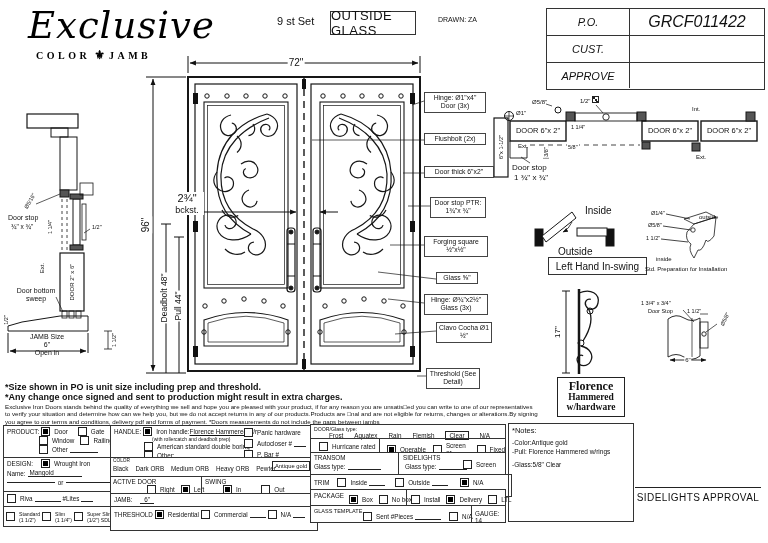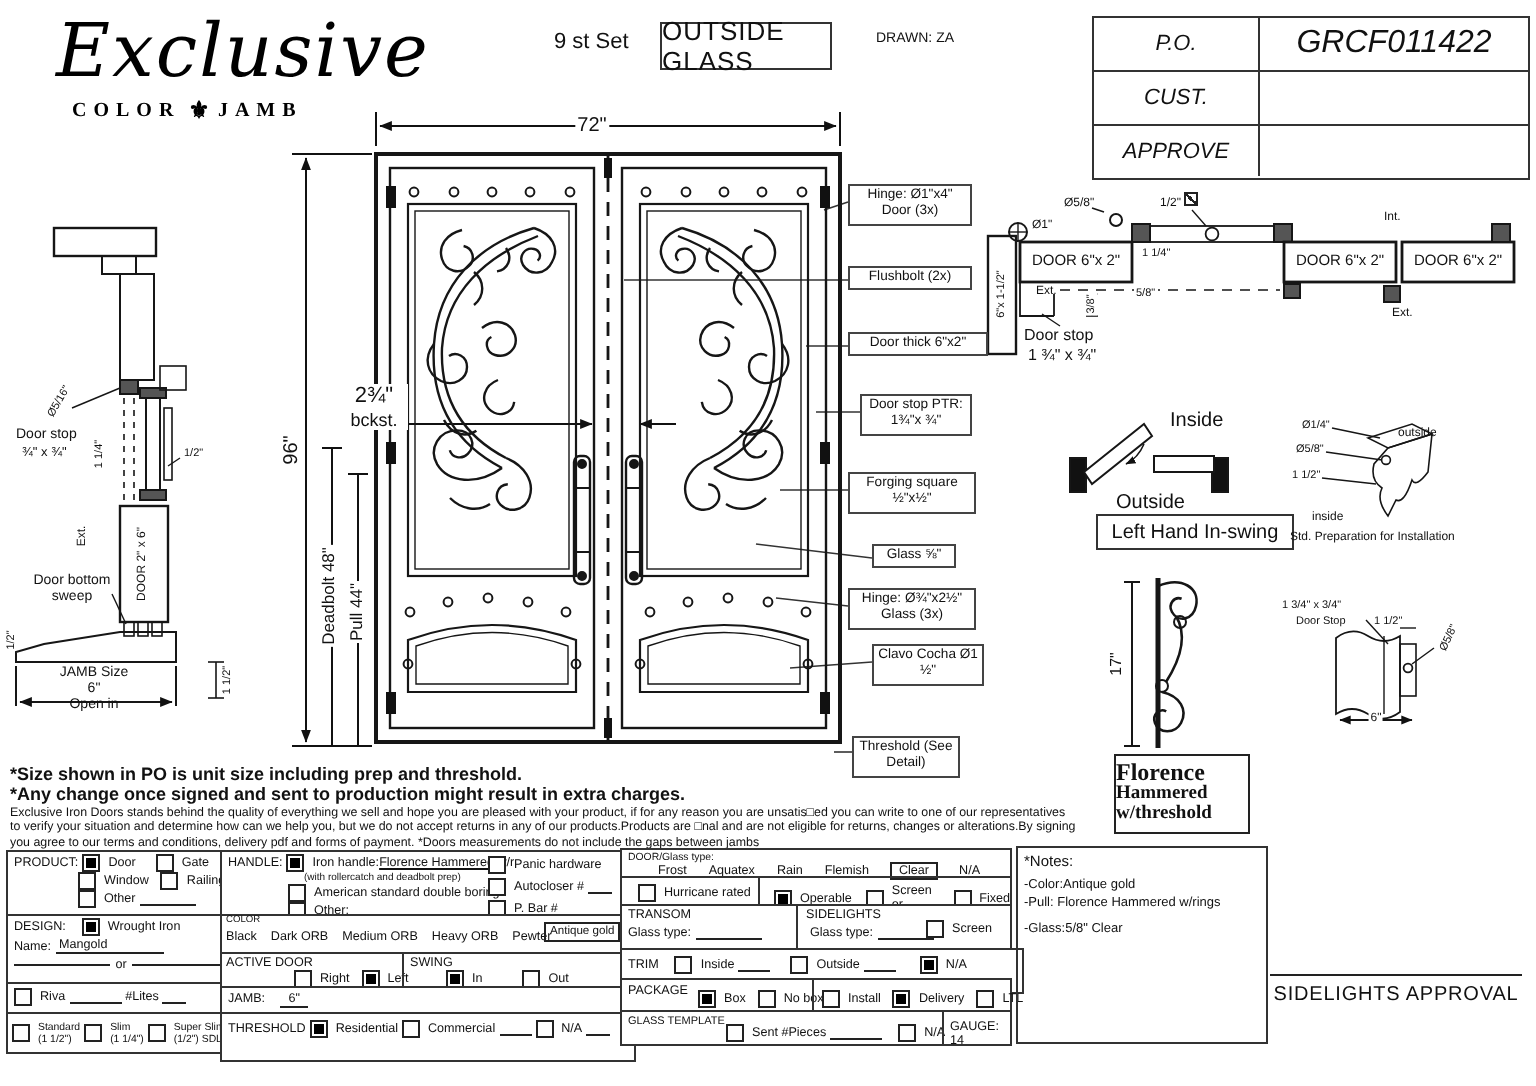--- a/index.html
+++ b/index.html
@@ -26,21 +26,21 @@
   .po .c2{flex:1;display:flex;align-items:center;justify-content:center;font-size:16px;}
   .cb{display:inline-block;width:7px;height:7px;border:1px solid #222;background:#fff;
       vertical-align:-1px;margin-right:2px;flex:none;}
   .cb.on{background:#000;box-shadow:inset 0 0 0 1px #fff;}
   .ul{display:inline-block;border-bottom:1px solid #222;height:6px;vertical-align:-1px;}
   .f{font-size:6.3px;}
   .frow{display:flex;align-items:center;gap:2px;}
   .hsq{display:inline-block;width:5px;height:5px;border:1px solid #222;vertical-align:0;
        background:linear-gradient(45deg,transparent 40%,#222 40%,#222 60%,transparent 60%);}
   .florence{position:absolute;left:557px;top:377px;width:66px;height:36px;border:1.5px solid #222;
-            text-align:left;font-family:"Liberation Serif",serif;font-weight:bold;line-height:1.05;padding-top:2px;}
+            text-align:center;font-family:"Liberation Serif",serif;font-weight:bold;line-height:1.05;padding-top:2px;}
   .notes{position:absolute;left:508px;top:423px;width:118px;height:93px;border:1.5px solid #333;padding:2px 3px;}
   .sig{position:absolute;left:635px;top:487px;width:126px;border-top:1.5px solid #222;
        text-align:center;font-size:10px;letter-spacing:.4px;padding-top:4px;}
   .or-row{display:flex;align-items:center;gap:3px;}
   .or-row .dash{flex:1;border-top:1px solid #222;height:0;}
 </style>
 </head>
 <body>
 
 <div class="sheet">
@@ -313,21 +313,21 @@
 <div class="L" style="left:648px;top:222px;font-size:5.5px;">Ø5/8"</div>
 <div class="L" style="left:646px;top:235px;font-size:5.5px;">1 1/2"</div>
 <div class="L" style="left:699px;top:214px;font-size:6px;">outside</div>
 <div class="L" style="left:656px;top:256px;font-size:6px;">inside</div>
 <div class="L" style="left:645px;top:266px;font-size:6px;">Std. Preparation for Installation</div>
 
 <div class="L rot wbg" style="left:558px;top:332px;font-size:8px;position:absolute;">17"</div>
 <div class="florence">
   <span style="display:block;font-size:12px;">Florence</span>
   <span style="display:block;font-size:9.5px;">Hammered</span>
-  <span style="display:block;font-size:9.5px;">w/threshold</span>
+  <span style="display:block;font-size:9.5px;">w/hardware</span>
 </div>
 
 <div class="L" style="left:641px;top:300px;font-size:5.5px;">1 3/4" x 3/4"</div>
 <div class="L" style="left:648px;top:308px;font-size:5.5px;">Door Stop</div>
 <div class="L" style="left:687px;top:308px;font-size:5.5px;">1 1/2"</div>
 <div class="L" style="left:718px;top:316px;font-size:5.5px;transform:rotate(-65deg);">Ø5/8"</div>
 <div class="L wbg ctr" style="left:688px;top:360px;font-size:6px;position:absolute;">6"</div>
 
 <div class="L" style="left:5px;top:382px;font-size:9px;font-weight:bold;">*Size shown in PO is unit size including prep and threshold.</div>
 <div class="L" style="left:5px;top:392px;font-size:9px;font-weight:bold;">*Any change once signed and sent to production might result in extra charges.</div>

